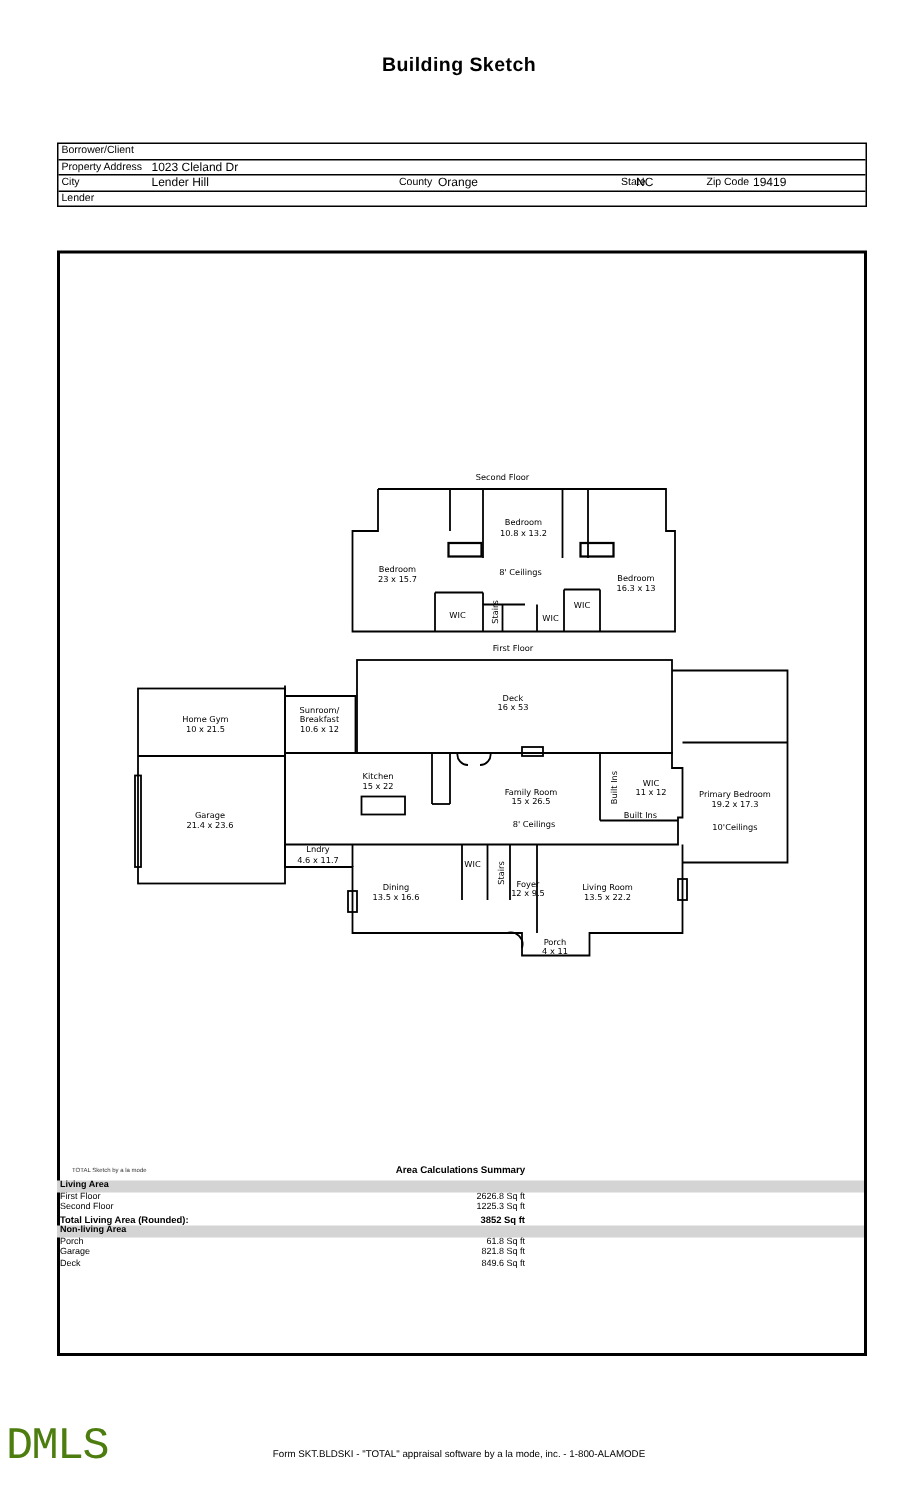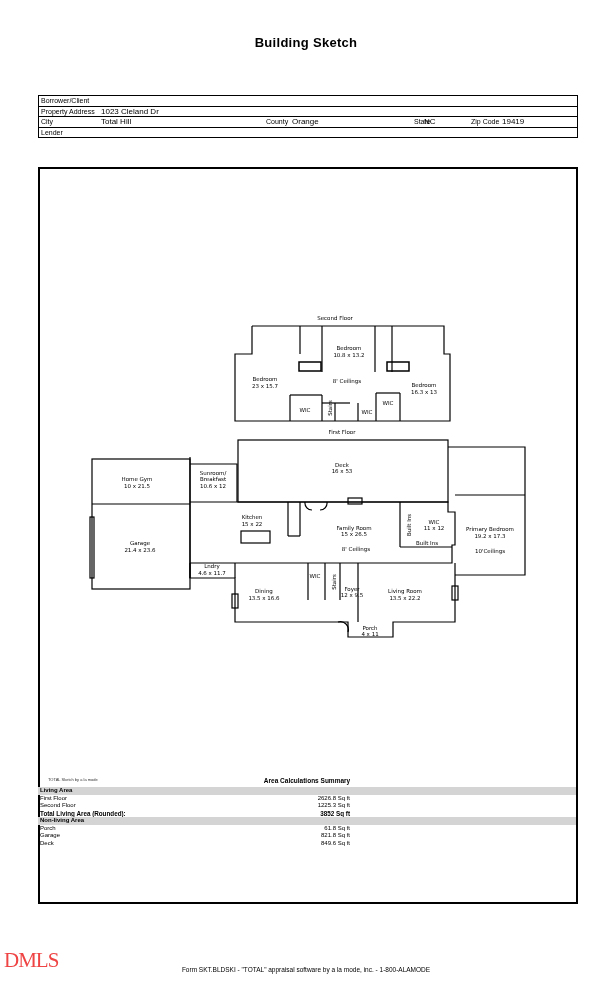--- a/index.html
+++ b/index.html
@@ -14,40 +14,40 @@
   .plan{position:absolute;left:0;top:0;}
   .summary{position:absolute;left:38px;top:787px;width:538px;font-size:6px;}
   .sum-title{position:absolute;top:-10px;left:0;width:538px;text-align:center;font-weight:bold;font-size:6.5px;}
   .sum-small{position:absolute;top:-10px;left:10px;font-size:4px;color:#333;}
   .srow{height:7.5px;position:relative;}
   .srow.band{background:#d4d4d4;font-weight:bold;}
   .srow span{position:absolute;top:0;}
   .srow .lab{left:2px;}
   .srow .val{left:232px;width:80px;text-align:right;}
   .srow.total{font-weight:bold;font-size:6.3px;}
-  .logo{position:absolute;left:4px;top:948px;font-size:21px;font-weight:200;letter-spacing:-1px;color:#ef4444;font-family:Liberation Serif, serif;}
+  .logo{position:absolute;left:4px;top:948px;font-size:30px;font-weight:200;letter-spacing:-1px;color:#4d7c0f;font-family:Liberation Mono, monospace;}
   .footer{position:absolute;top:966px;left:0;width:612px;text-align:center;font-size:6.5px;}
 </style>
 </head>
 <body>
 
 <div class="title">Building Sketch</div>
 
 <div class="hdr">
   <div class="row">
     <span style="left:2px">Borrower/Client</span>
     <span class="v" style="left:62px"></span>
   </div>
   <div class="row">
     <span style="left:2px">Property Address</span>
     <span class="v" style="left:62px">1023 Cleland Dr</span>
   </div>
   <div class="row">
     <span style="left:2px">City</span>
-    <span class="v" style="left:62px">Total Hill</span>
+    <span class="v" style="left:62px">Lender Hill</span>
     <span style="left:227px">County</span>
     <span class="v" style="left:253px">Orange</span>
     <span style="left:375px">State</span>
     <span class="v" style="left:385px">NC</span>
     <span style="left:432px">Zip Code</span>
     <span class="v" style="left:463px">19419</span>
   </div>
   <div class="row">
     <span style="left:2px">Lender</span>
     <span class="v" style="left:62px"></span>

